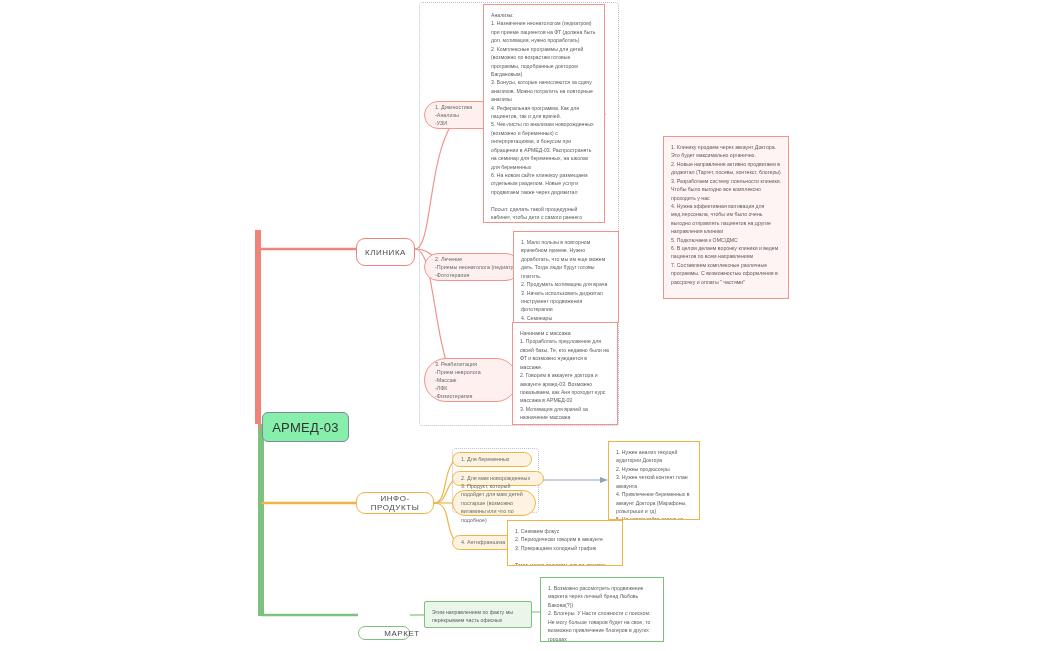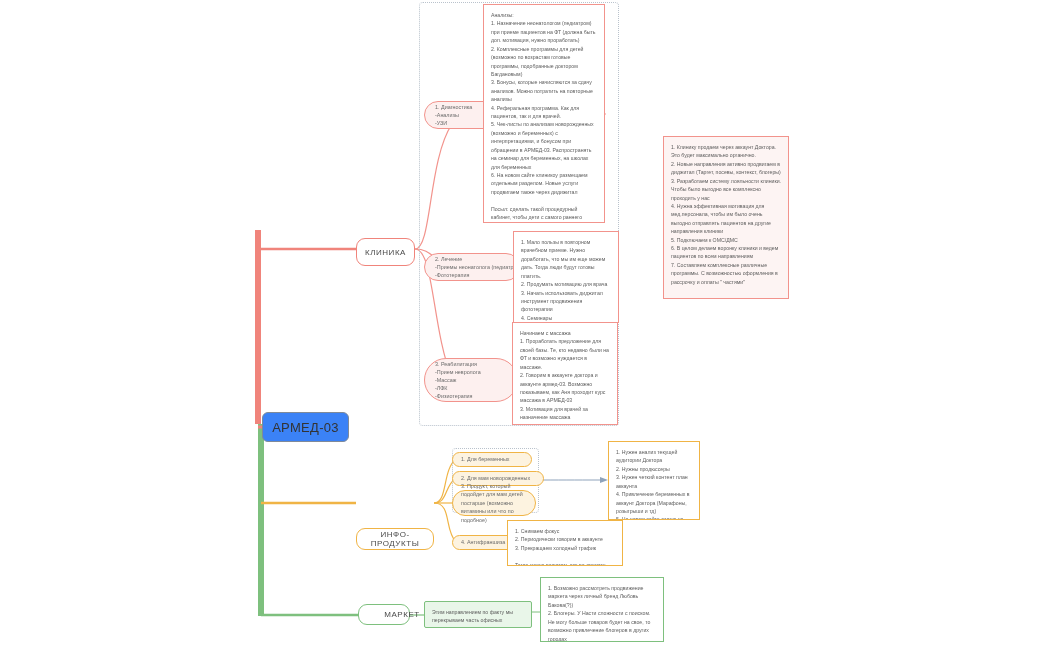--- a/index.html
+++ b/index.html
@@ -5,34 +5,34 @@
   html,body{margin:0;padding:0;background:#ffffff;}
   body{font-family:"Liberation Sans","DejaVu Sans",sans-serif;}
   #canvas{position:relative;width:1050px;height:651px;background:#fff;overflow:hidden;}
   #wires{position:absolute;left:0;top:0;width:1050px;height:651px;pointer-events:none;}
 
   .node{position:absolute;box-sizing:border-box;}
 
   
   .root{
     left:262px;top:412px;width:87px;height:30px;
-    border:1px solid #7f8a99;border-radius:6px;background:#3b82f6;
+    border:1px solid #7f8a99;border-radius:6px;background:#86efac;
     display:flex;align-items:center;justify-content:center;
     font-size:13px;color:#333;letter-spacing:.3px;
   }
 
   
   .l1{
     border-radius:9px;background:#fff;
     display:flex;align-items:center;justify-content:center;
     font-size:8px;letter-spacing:.55px;text-align:center;
   }
   .l1.clinic{left:356px;top:238px;width:59px;height:28px;border:1px solid #f0847b;color:#4a4a4a;}
-  .l1.info{left:356px;top:492px;width:78px;height:22px;border:1px solid #f0b445;color:#4a4a4a;margin-top:36px;}
-  .l1.market{left:358px;top:604px;width:52px;height:21px;border:1px solid #7ec07e;color:#4a4a4a;padding-left:36px;}
+  .l1.info{left:356px;top:492px;width:78px;height:22px;border:1px solid #f0b445;color:#4a4a4a;}
+  .l1.market{left:358px;top:626px;width:52px;height:14px;border:1px solid #7ec07e;color:#4a4a4a;padding-left:36px;}
 
   
   .l2c{
     border:1px solid #f2938c;border-radius:28px;background:#fdf0ef;
     color:#6b6b6b;font-size:5.4px;line-height:1.5;
     padding:6px 10px;box-sizing:border-box;
     display:flex;flex-direction:column;justify-content:center;
   }
   .l2c .ln{white-space:nowrap;}
 

